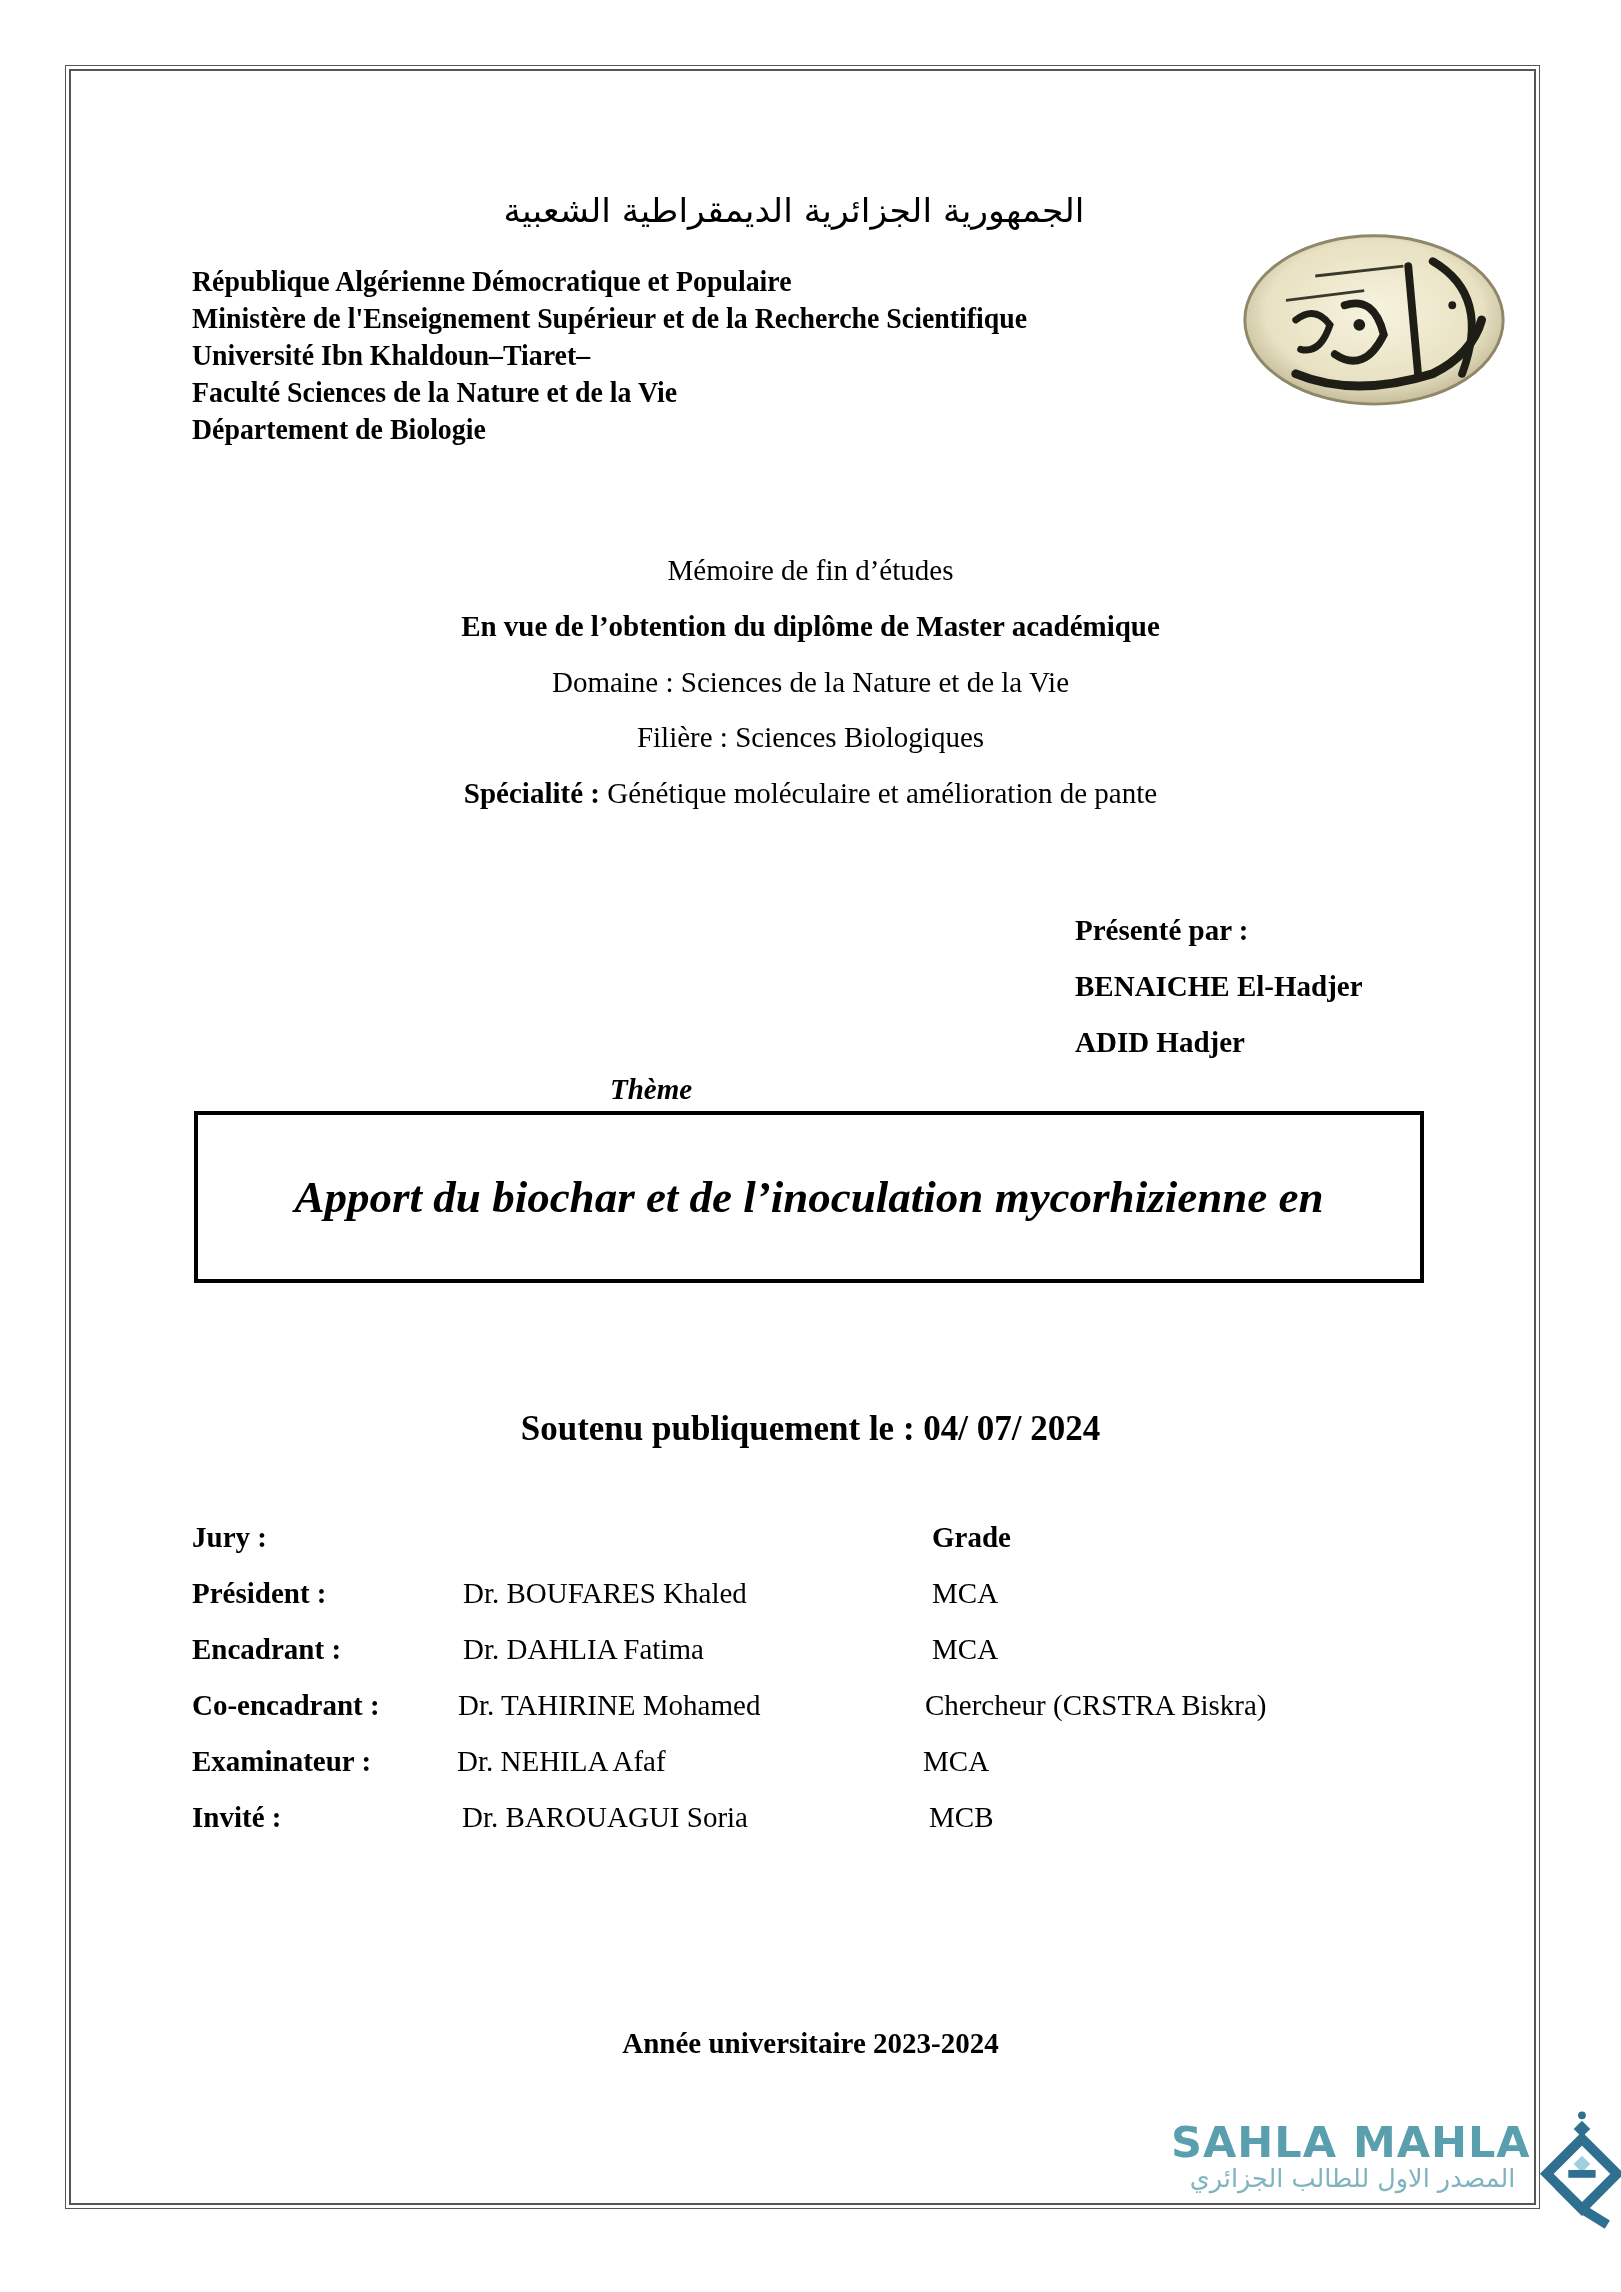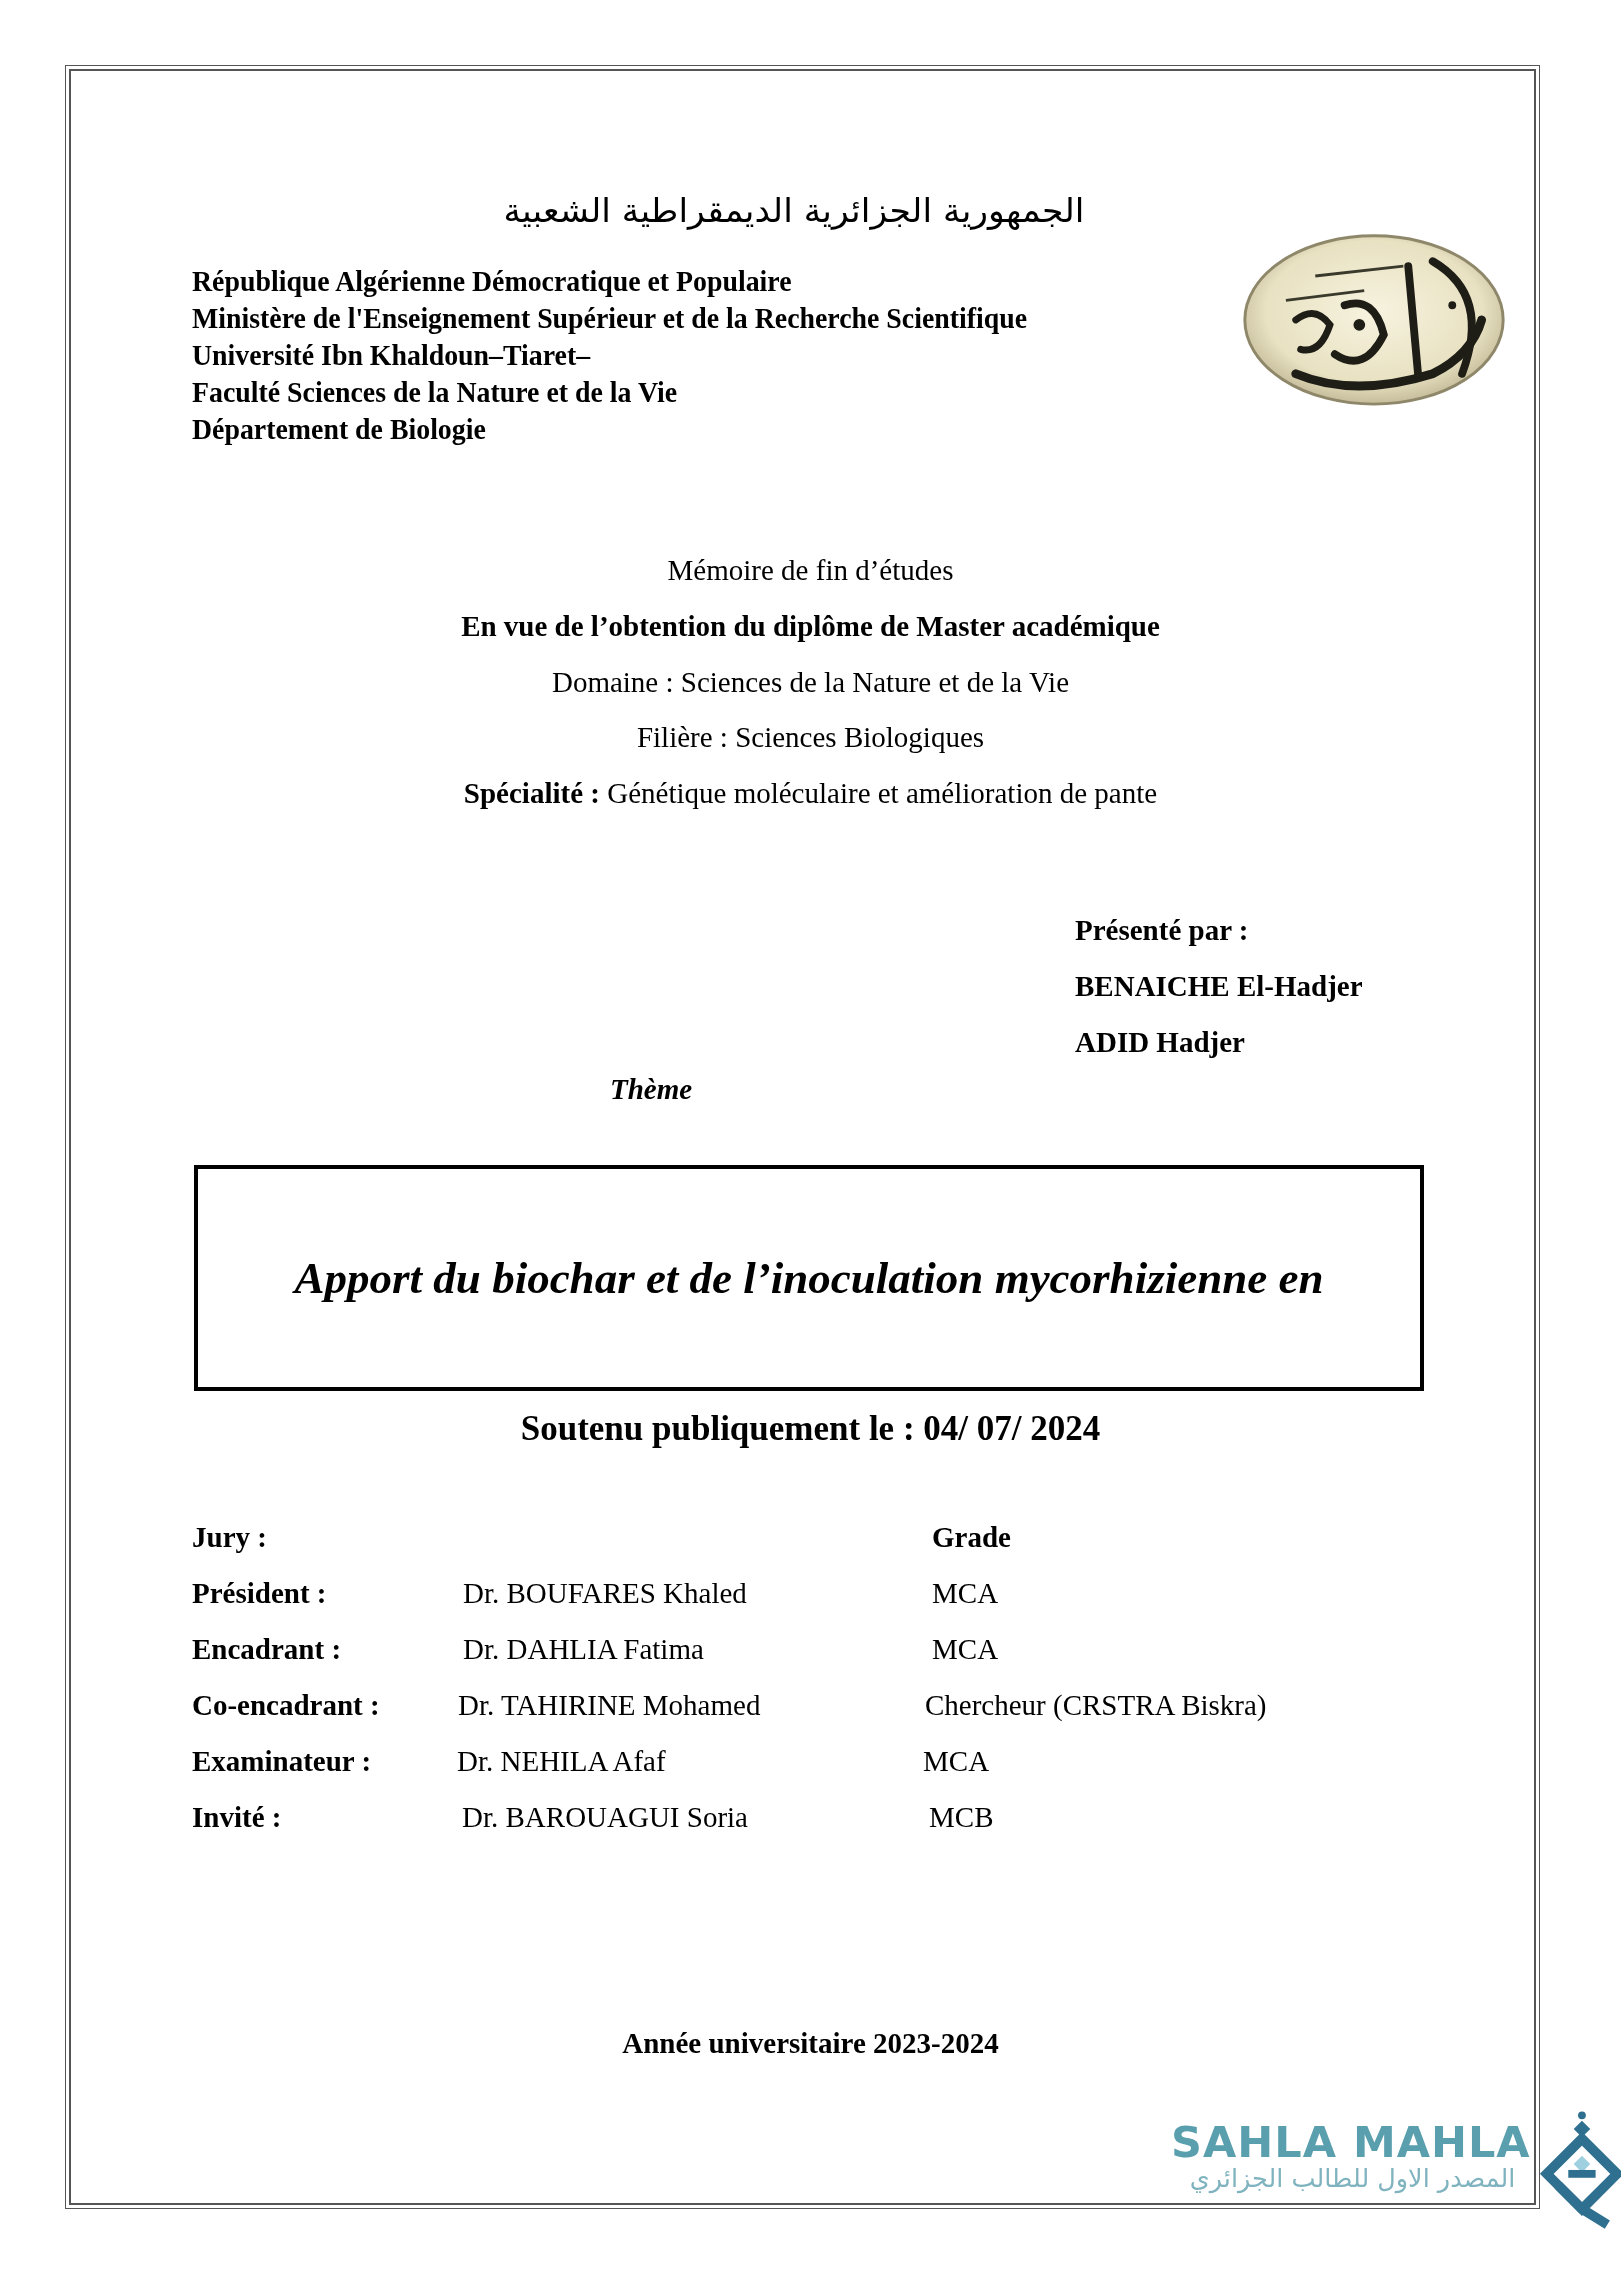--- a/index.html
+++ b/index.html
@@ -11,21 +11,21 @@
                  border: 2px solid #555; box-sizing: border-box; }
   .abs { position: absolute; }
   .arabic { left: 510px; top: 191px; width: 568px; text-align: center; font-family: "DejaVu Sans", sans-serif;
             font-size: 33px; direction: rtl; letter-spacing: 0; transform: scaleX(1.05); }
   .header-lines { left: 192px; top: 263px; font-weight: bold; font-size: 29px; line-height: 37px; }
   .header-lines div { transform-origin: left; transform: scaleX(0.96); white-space: nowrap; }
   .logo { left: 1237px; top: 227px; width: 274px; height: 182px; }
   .center-block { left: 0; width: 1621px; text-align: center; font-size: 29px; }
   .presenter { left: 1055px; top: 902px; font-weight: bold; font-size: 29px; line-height: 56px; margin-left: 20px; }
   .theme-label { left: 0; width: 1302px; top: 1073px; text-align: center; font-weight: bold; font-style: italic; font-size: 29px; }
-  .title-box { left: 194px; top: 1165px; width: 1230px; height: 226px; border: 4.9px solid #000; box-sizing: border-box;
+  .title-box { left: 194px; top: 1111px; width: 1230px; height: 172px; border: 4.9px solid #000; box-sizing: border-box;
                display: flex; align-items: center; justify-content: center; text-align: center; }
   .title-text { font-weight: bold; font-style: italic; font-size: 45px; line-height: 63px; }
   .soutenu { left: 0; width: 1621px; top: 1409px; text-align: center; font-weight: bold; font-size: 35px; }
   .jury { left: 192px; top: 1521px; font-size: 29px; }
   .jury-row { position: relative; height: 56px; }
   .jury-row span { position: absolute; white-space: nowrap; }
   .c-role { left: 0; font-weight: bold; }
   .annee { left: 0; width: 1621px; top: 2027px; text-align: center; font-weight: bold; font-size: 29px; }
   .watermark { left: 1171px; top: 2117px; }
   .wm-text { font-family: "DejaVu Sans", sans-serif; font-weight: bold; font-size: 43px; color: #5a9fae; letter-spacing: 1px; }

